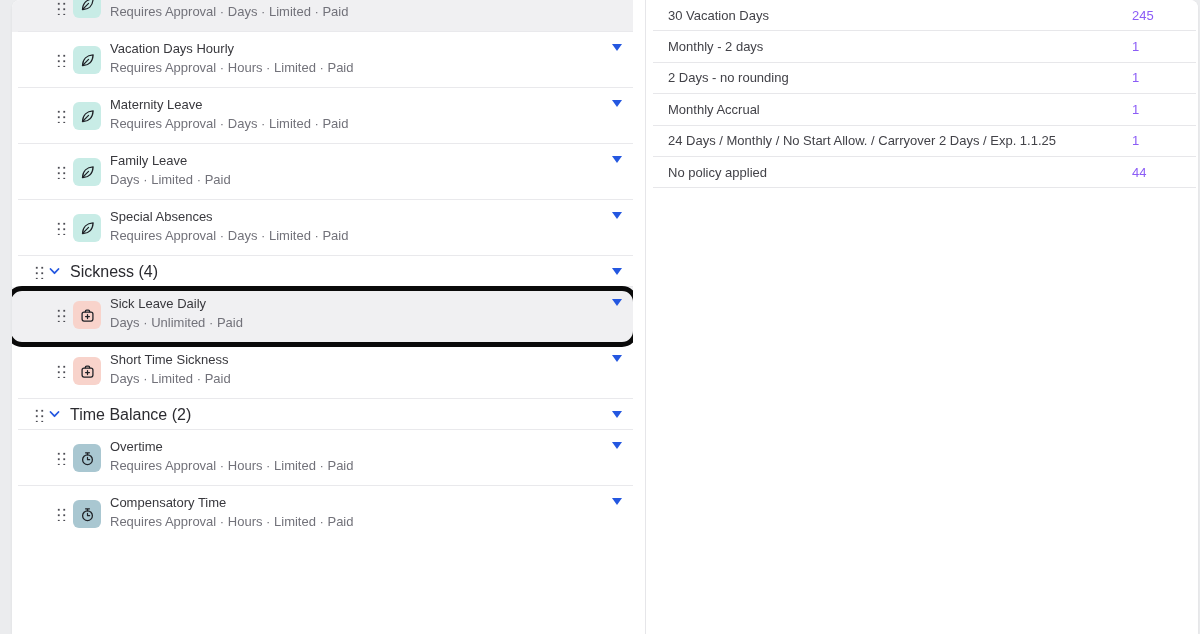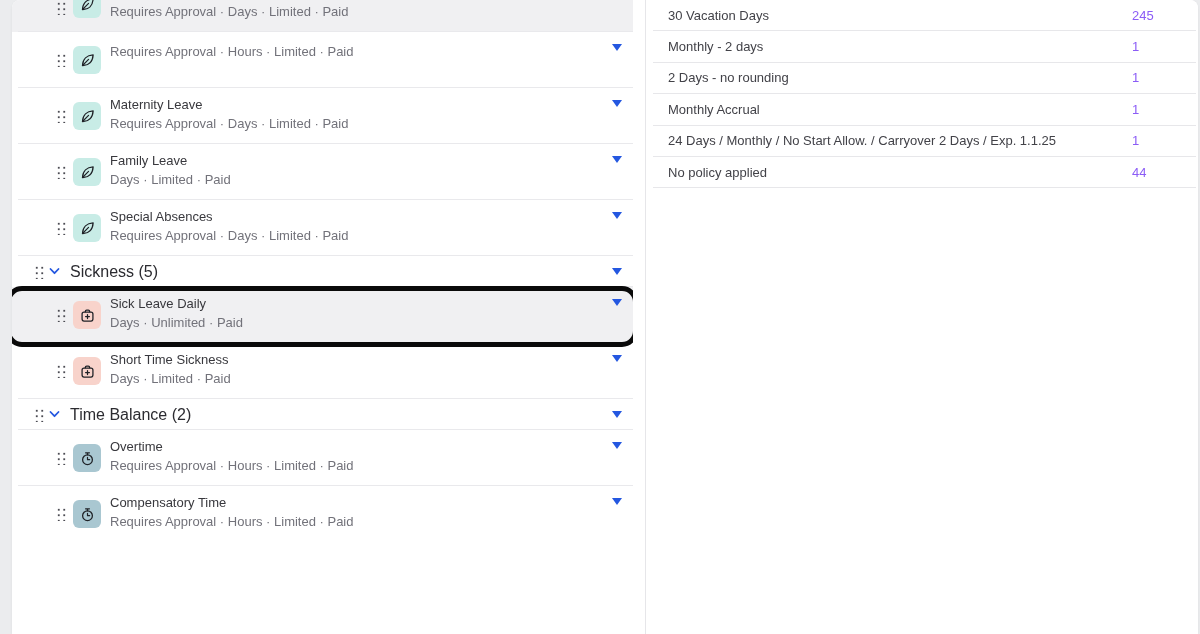--- a/index.html
+++ b/index.html
@@ -103,20 +103,21 @@
 
     <div class="row">
       <span class="handle"></span>
       <span class="icon mint">
         <svg width="17" height="17" viewBox="0 0 16 16">
             <path d="M13.3 2.7 C7.4 3.1 3.5 6.9 3.3 12.7 C9.1 12.9 12.9 9 13.3 2.7 Z" fill="none" stroke="#1f2227" stroke-width="1.2" stroke-linejoin="round"></path>
             <path d="M3.3 12.7 L9 7" fill="none" stroke="#1f2227" stroke-width="1.1" stroke-linecap="round"></path>
           </svg>
       </span>
       <div class="txt">
+        <div class="title">Vacation Days Hourly</div>
         <div class="sub">Requires Approval · Hours · Limited · Paid</div>
       </div>
       <span class="tri"></span>
     </div>
 
     <div class="row">
       <span class="handle"></span>
       <span class="icon mint">
         <svg width="17" height="17" viewBox="0 0 16 16">
             <path d="M13.3 2.7 C7.4 3.1 3.5 6.9 3.3 12.7 C9.1 12.9 12.9 9 13.3 2.7 Z" fill="none" stroke="#1f2227" stroke-width="1.2" stroke-linejoin="round"></path>
@@ -160,21 +161,21 @@
       <span class="tri"></span>
     </div>
 
     <div class="hrow">
       <span class="handle"></span>
       <span class="chev">
         <svg width="13" height="13" viewBox="0 0 13 13">
             <path d="M2.5 4 L6.5 8.2 L10.5 4" fill="none" stroke="#2457e0" stroke-width="1.8" stroke-linecap="round" stroke-linejoin="round"></path>
           </svg>
       </span>
-      <span class="htitle">Sickness (5)</span>
+      <span class="htitle">Sickness (4)</span>
       <span class="tri"></span>
     </div>
 
     <div class="row sel">
       <span class="handle"></span>
       <span class="icon pink">
         <svg width="17" height="17" viewBox="0 0 16 16">
             <rect x="2.9" y="4.9" width="10.2" height="8.3" rx="1.8" fill="none" stroke="#1f2227" stroke-width="1.2"></rect>
             <path d="M6 4.9 V4.1 A1.2 1.2 0 0 1 7.2 2.9 H8.8 A1.2 1.2 0 0 1 10 4.1 V4.9" fill="none" stroke="#1f2227" stroke-width="1.2"></path>
             <path d="M8 7.2 V10.9 M6.2 9.05 H9.8" stroke="#1f2227" stroke-width="1.2" stroke-linecap="round"></path>

